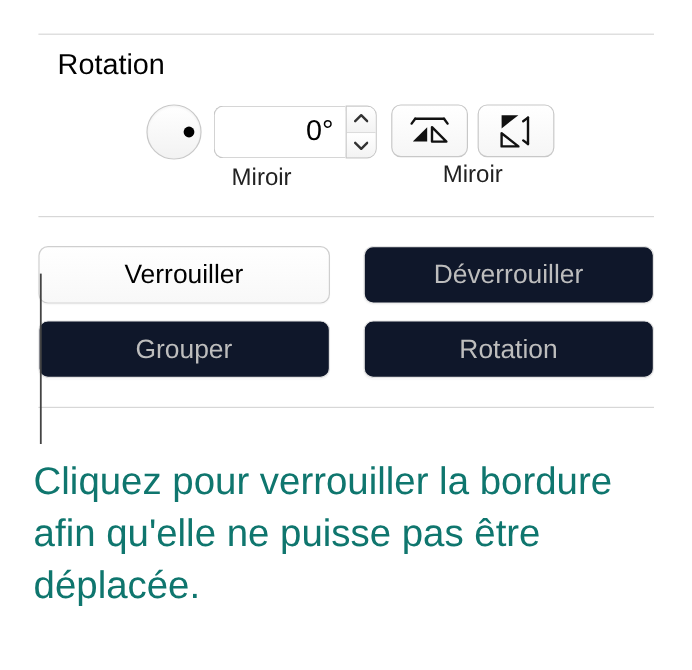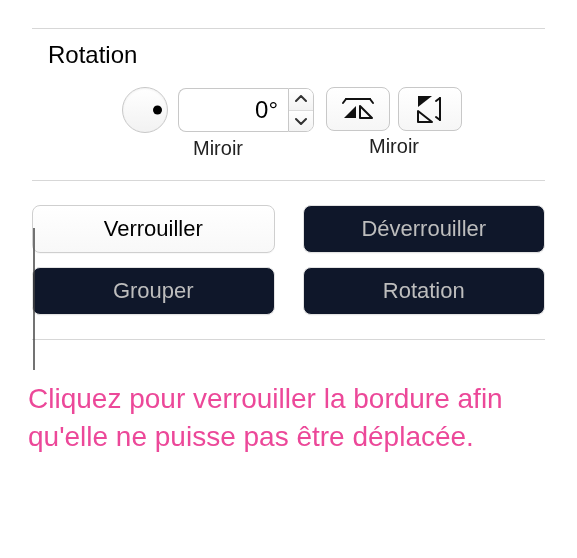--- a/index.html
+++ b/index.html
@@ -139,23 +139,23 @@
     background: #0f172a;
     color: #bdbdbd;
     cursor: default;
   }
   .callout {
     position: relative;
     margin-top: 40px;
     padding: 0 28px;
   }
   .callout-text {
-    font-size: 28px;
+    font-size: 32px;
     line-height: 1.35;
-    color: #ec4899;
+    color: #0f766e;
   }
   svg { display: block; }
 </style>
 </head>
 <body>
 
 <div class="panel">
 
   <hr class="divider">
 

